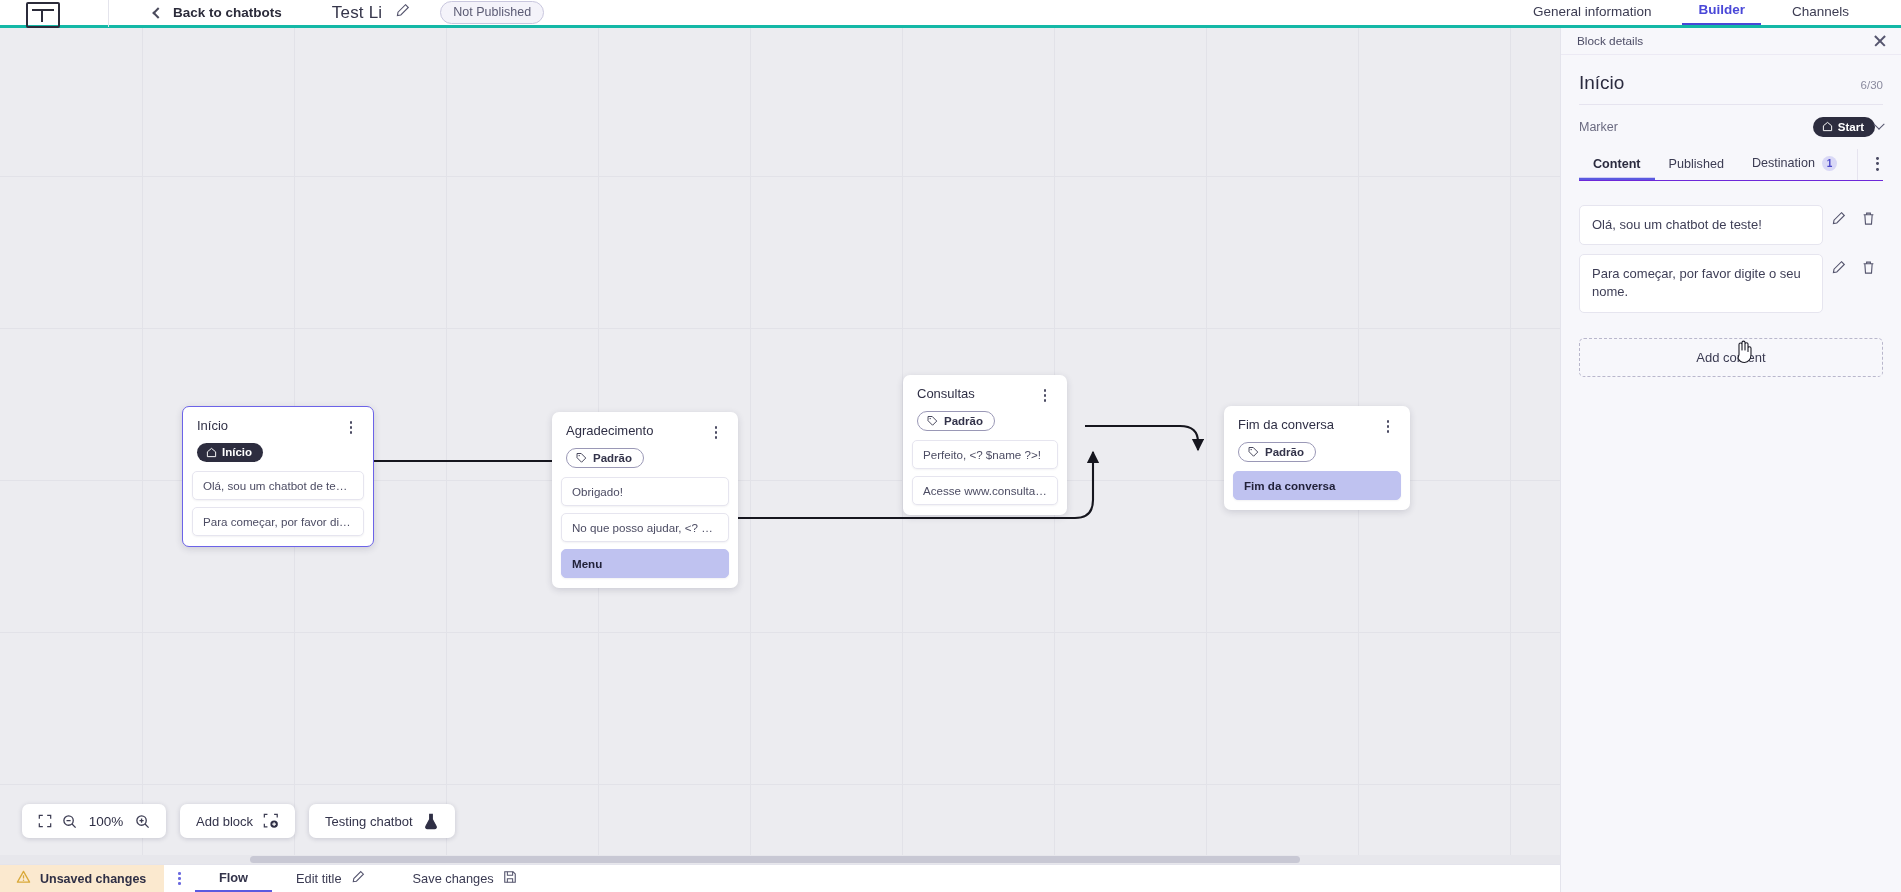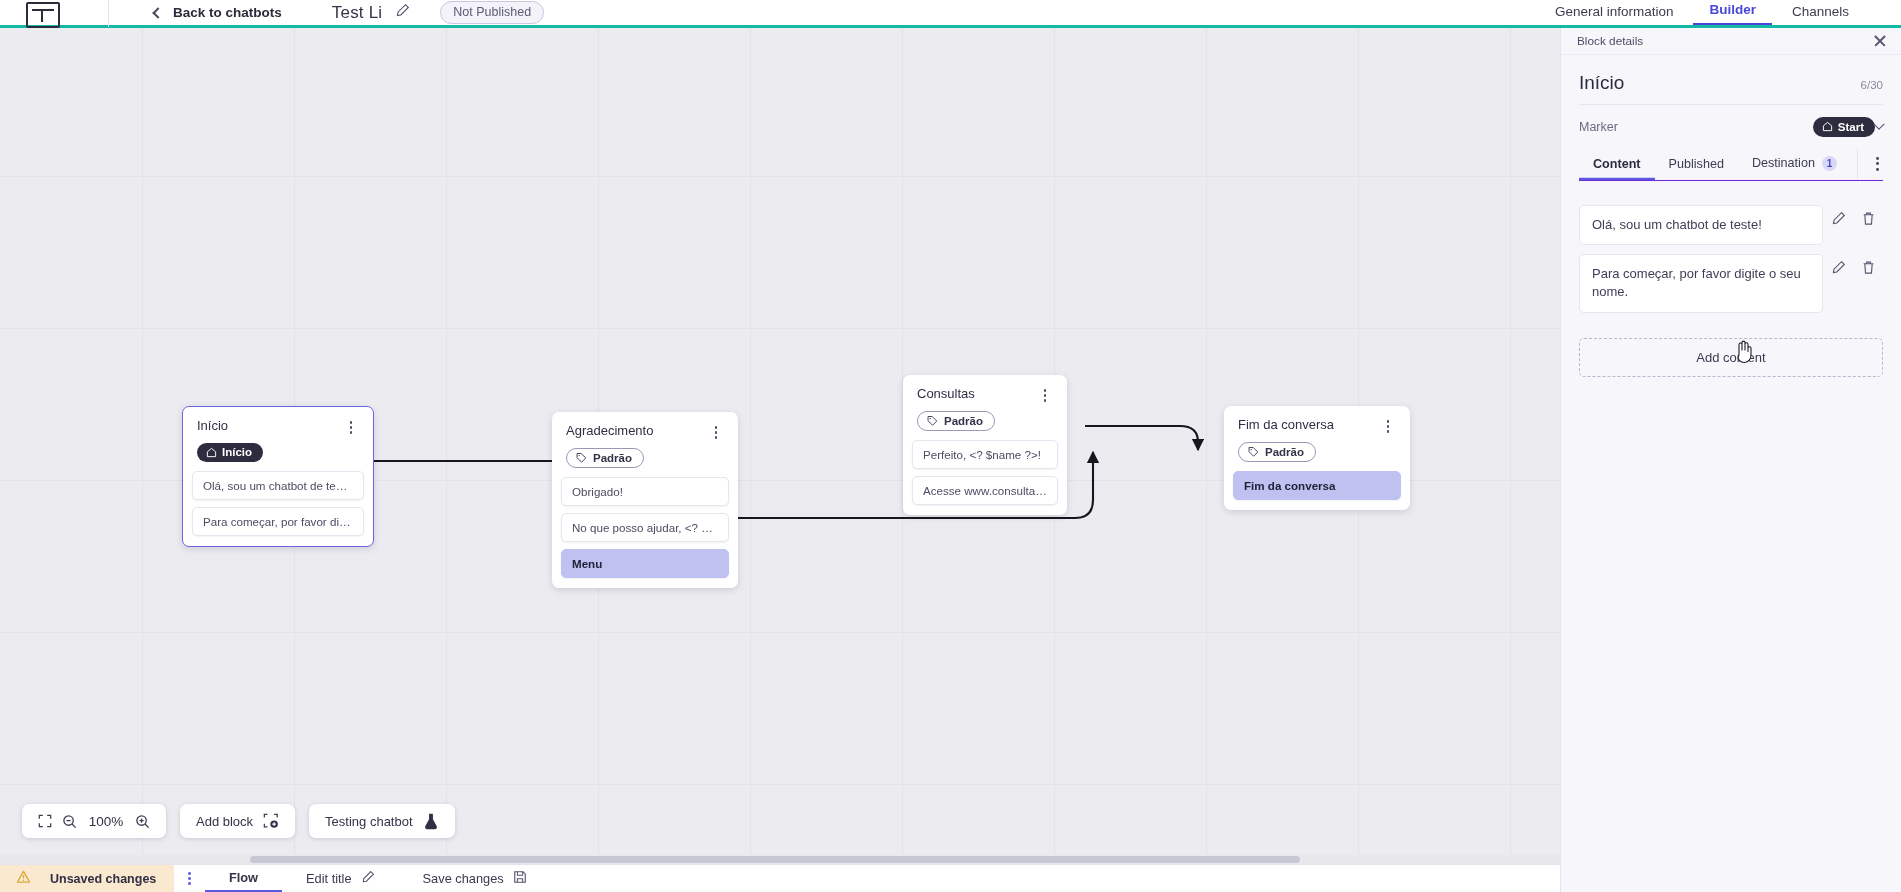--- a/index.html
+++ b/index.html
@@ -43,21 +43,21 @@
     border-bottom: 2px solid #4a4a5c; transform: rotate(45deg);
   }
   .back-txt { font-size: 13.5px; font-weight: bold; color: #2b2b3a; }
   .bot-title { margin-left: 50px; font-size: 17px; color: #35354a; letter-spacing: .2px; }
   .pencil-ic { margin-left: 13px; cursor: pointer; display:inline-block; }
   .pub-badge {
     margin-left: 30px; border: 1px solid #c9c7de; border-radius: 12px;
     padding: 3px 12px 4px; font-size: 12.5px; color: #5b5b74;
     background: #f4f3fa;
   }
-  .top-tabs { position: absolute; right: 36px; bottom: 0; display: flex; gap: 4px; align-items: flex-end; }
+  .top-tabs { position: absolute; right: 36px; bottom: 0; display: flex; gap: 15px; align-items: flex-end; }
   .top-tab {
     font-size: 13.5px; color: #3c3c52; padding: 0 16px 6px;
     cursor: pointer; white-space: nowrap;
   }
   .top-tab.active { color: #4a48d8; font-weight: bold; border-bottom: 2px solid #4a48d8; }
 
   
   .canvas {
     position: absolute; top: 28px; left: 0; width: 1560px; height: 836px;
     background-color: #ececf0;
@@ -127,21 +127,21 @@
     background: #c8c8d4; border-radius: 4px;
   }
 
   
   .statusbar {
     position: absolute; left: 0; bottom: 0; width: 1560px; height: 28px;
     background: #ffffff; display: flex; align-items: stretch;
     border-top: 1px solid #e4e4ec; z-index: 30;
   }
   .unsaved {
-    background: #fbe9cf; display: flex; align-items: center; gap: 19px;
+    background: #fbe9cf; display: flex; align-items: center; gap: 9px;
     padding: 0 18px 0 16px; font-size: 12.5px; color: #2f2f45; font-weight: bold;
   }
   .sb-kebab { display: flex; align-items: center; padding: 0 14px; cursor: pointer; }
   .sb-kebab .kd { width: 2.6px; height: 2.6px; border-radius: 50%; background: #6b6ae0; display:block; }
   .sb-kebab .col { display: flex; flex-direction: column; gap: 2.5px; }
   .sb-item {
     display: flex; align-items: center; gap: 9px; padding: 0 24px;
     font-size: 12.8px; color: #3a3a52; cursor: pointer;
   }
   .sb-item.active { color: #33334a; font-weight: bold; border-bottom: 2.5px solid #5b59e0; }

